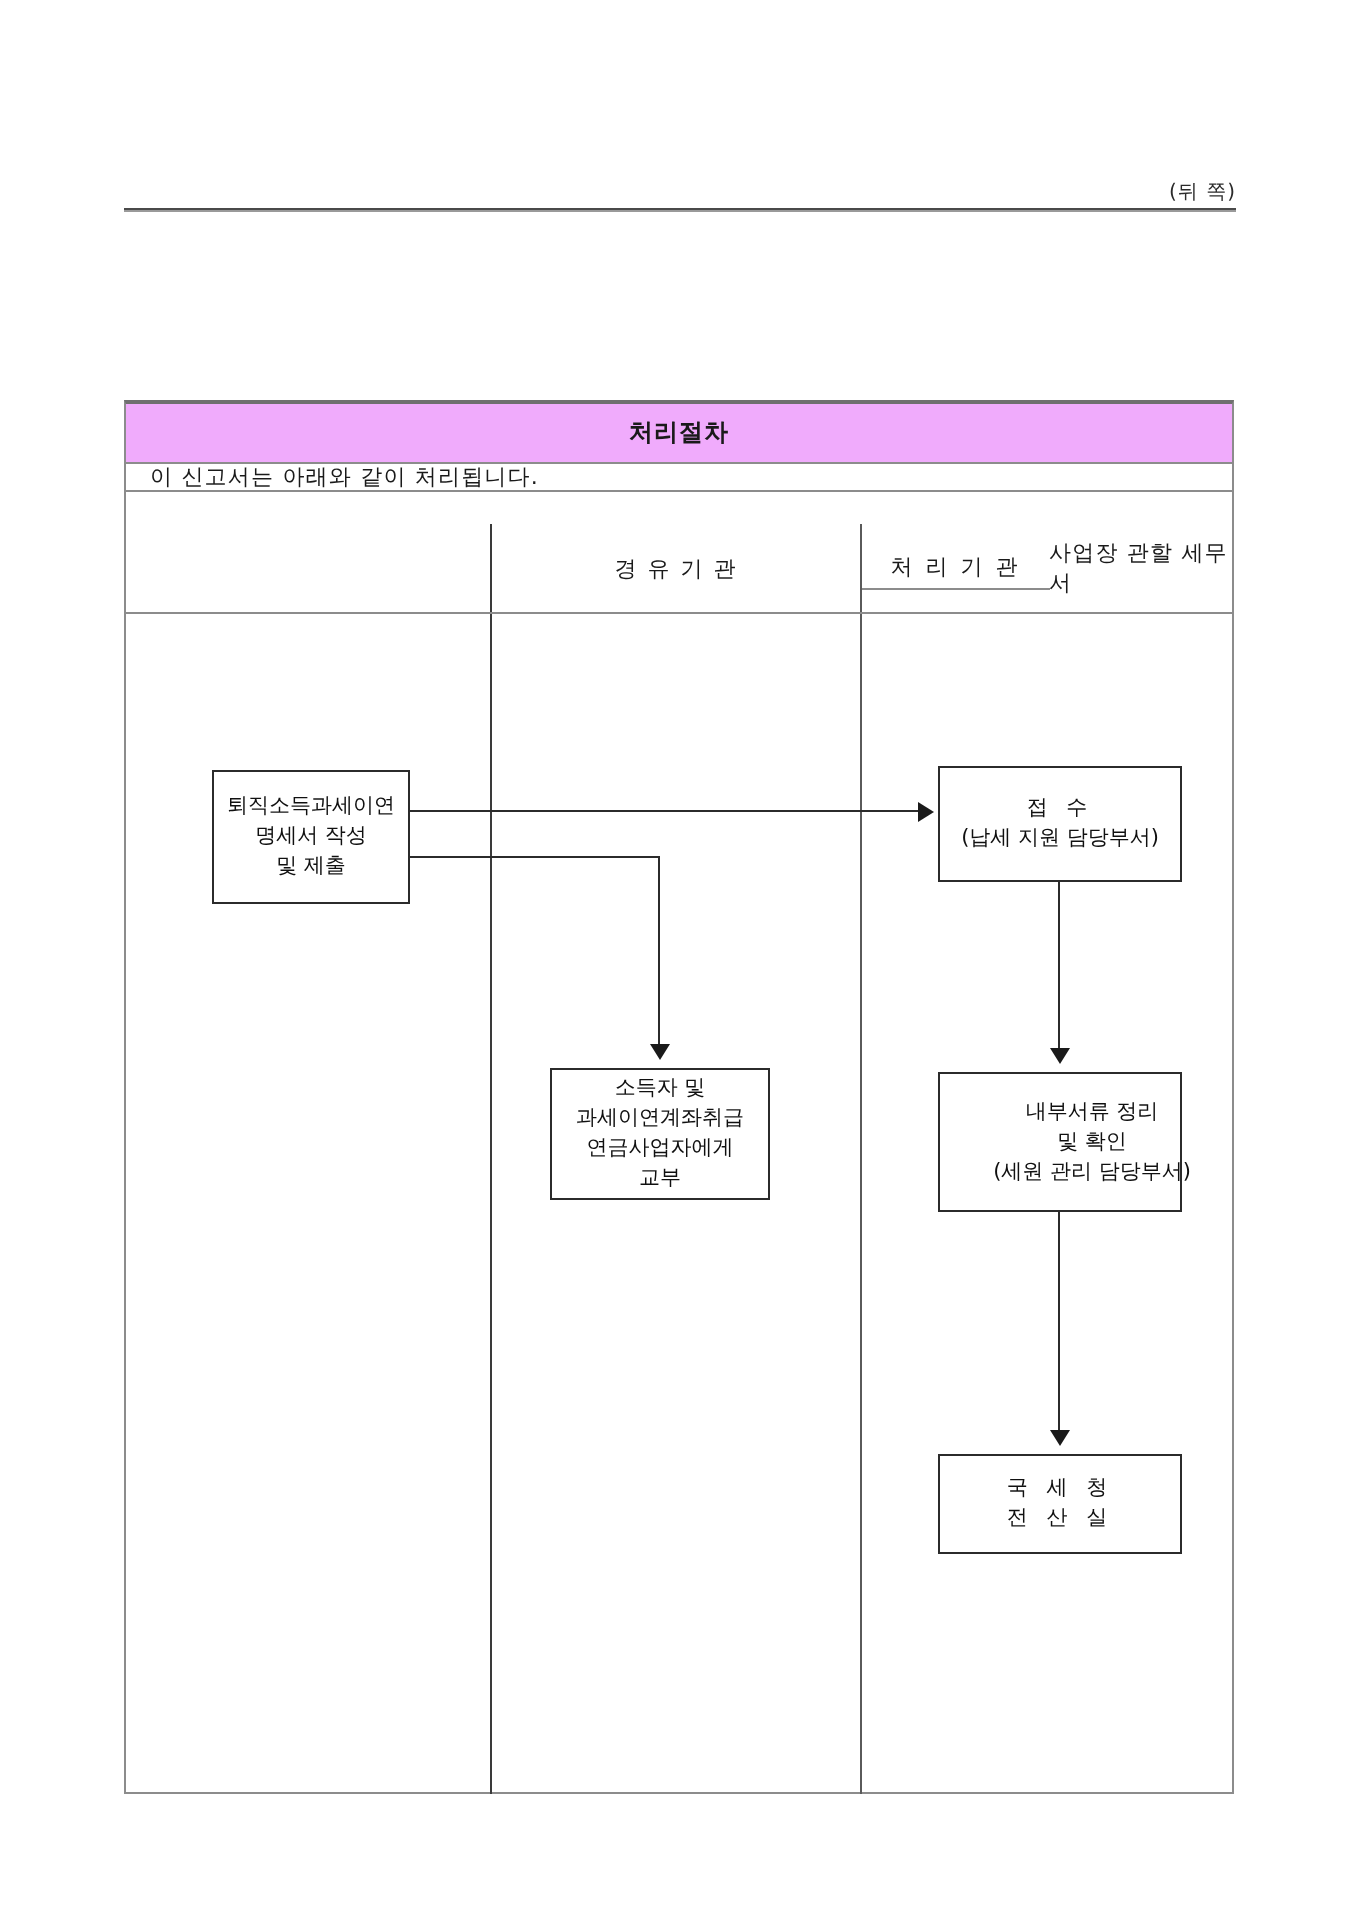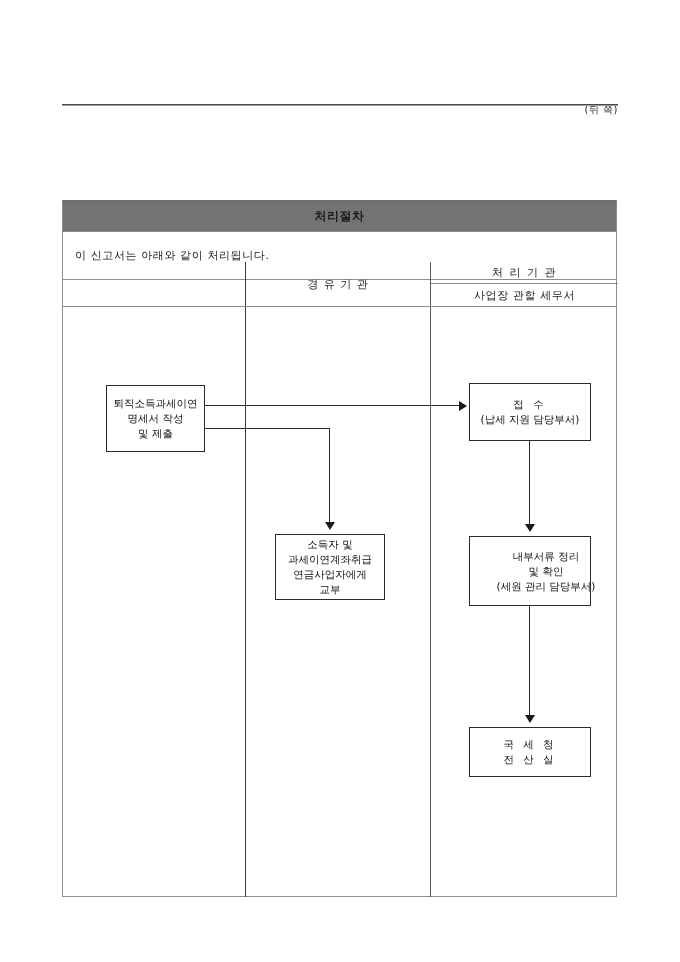--- a/index.html
+++ b/index.html
@@ -26,21 +26,20 @@
 
   
   .page-marker {
     position: absolute;
     right: 62px;
     top: 89px;
     font-size: 10px;
     letter-spacing: 0.5px;
     color: #2b2b2b;
     white-space: nowrap;
-    margin-top: 14px;
   }
   .header-rule {
     position: absolute;
     left: 62px;
     top: 104px;
     width: 556px;
     height: 0;
     border-top: 1px solid #4a4a4a;
     border-bottom: 1px solid #9a9a9a;
   }
@@ -55,39 +54,39 @@
     box-sizing: border-box;
     border: 1px solid #8c8c8c;
     border-top: 2px solid #6f6f6f;
   }
 
   .title-band {
     position: absolute;
     left: 0; top: 0;
     width: 100%;
     height: 30px;
-    background: #737373;
+    background: #f0abfc;
     border-bottom: 1px solid #8c8c8c;
     box-sizing: border-box;
     display: flex;
     align-items: center;
     justify-content: center;
   }
   .title-band span {
     font-size: 12px;
     font-weight: bold;
     letter-spacing: 0.5px;
     color: #1a1a1a;
   }
 
   .note-row {
     position: absolute;
     left: 0; top: 30px;
     width: 100%;
-    height: 48px;
+    height: 14px;
     border-bottom: 1px solid #8c8c8c;
     box-sizing: border-box;
     display: flex;
     align-items: center;
   }
   .note-row span {
     font-size: 11px;
     padding-left: 12px;
     letter-spacing: 0.6px;
   }
@@ -107,21 +106,21 @@
     height: 100%;
     box-sizing: border-box;
     display: flex;
     align-items: center;
     justify-content: center;
     font-size: 11px;
     letter-spacing: 1px;
   }
   .ch-1 { left: 0px;   width: 182px; }
   .ch-2 { left: 182px; width: 185px; border-left: 1px solid #3a3a3a; }
-  .ch-3 { left: 367px; width: 188px; border-left: 1px solid #5a5a5a; flex-direction: column; }
+  .ch-3 { left: 367px; width: 188px; border-left: 1px solid #5a5a5a; flex-direction: row; }
   .ch-3 .upper {
     width: 100%;
     height: 50%;
     display: flex; align-items: center; justify-content: center;
     border-bottom: 1px solid #8c8c8c;
     box-sizing: border-box;
     letter-spacing: 1.5px;
   }
   .ch-3 .lower {
     width: 100%;

